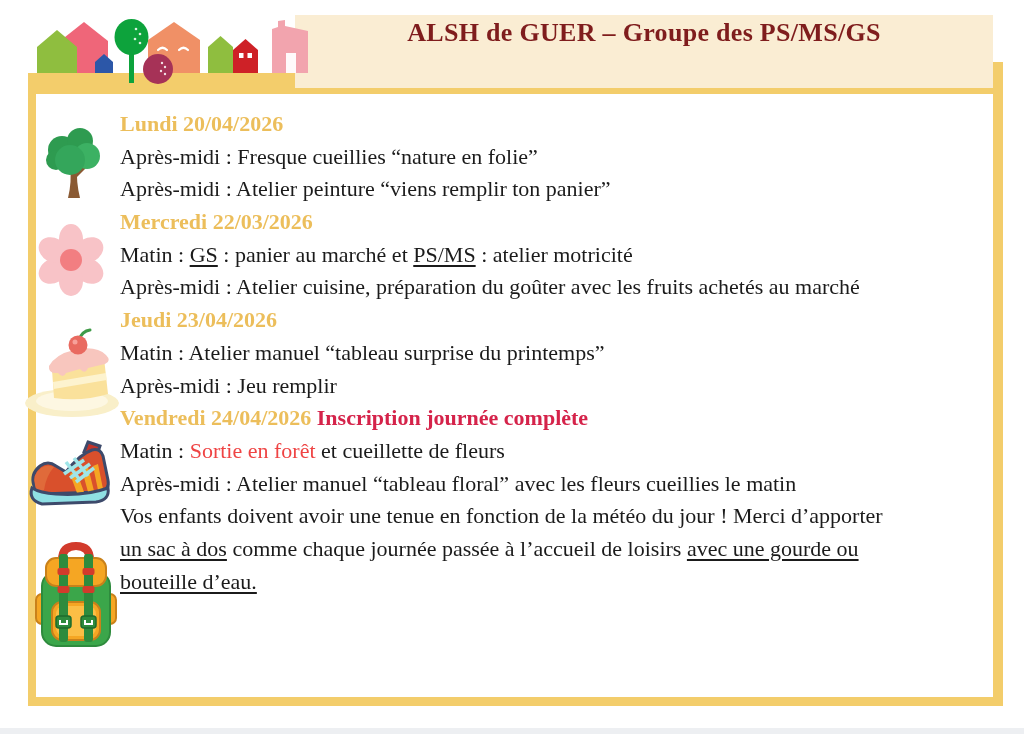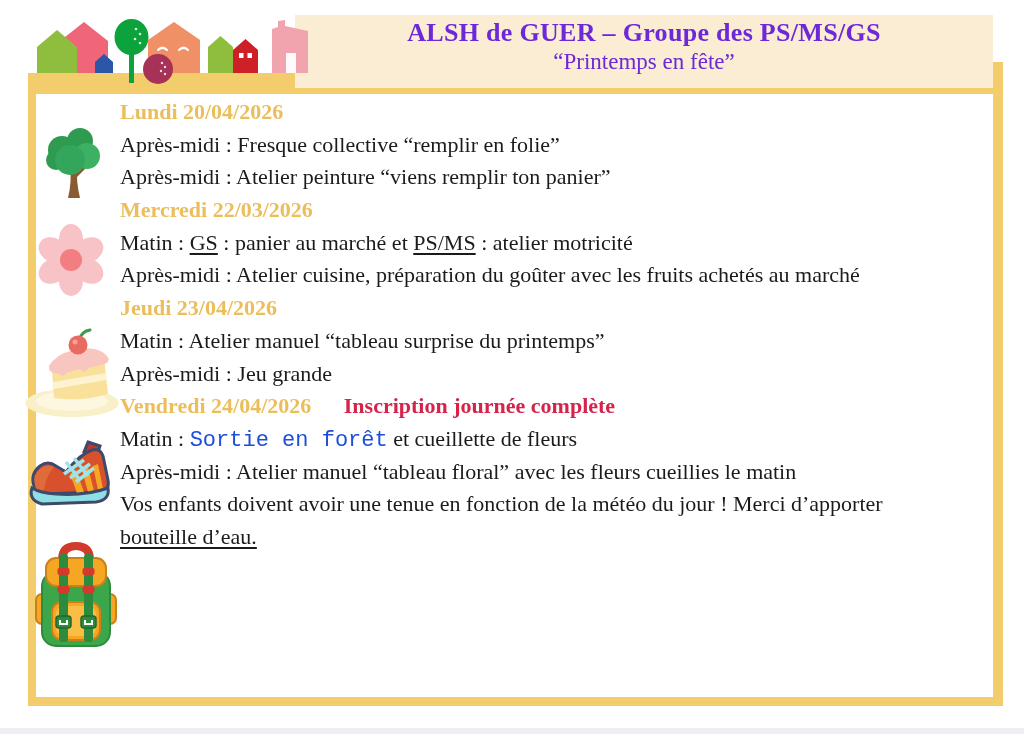--- a/index.html
+++ b/index.html
@@ -9,31 +9,31 @@
   }
   
   .band{position:absolute;left:28px;top:73px;width:975px;height:21px;background:#F3CD6B;z-index:1;}
   .bar{position:absolute;background:#F3CD6B;z-index:1;}
   .bar.left{left:28px;top:73px;width:8px;height:633px;}
   .bar.bottom{left:28px;top:697px;width:975px;height:9px;}
   .bar.right{left:993px;top:62px;width:10px;height:644px;}
   
   .header-box{
     position:absolute;left:295px;top:15px;width:698px;height:73px;
-    background:#FAEDD3;z-index:2;text-align:center;color:#6d28d9;
+    background:#FAEDD3;z-index:2;text-align:center;color:#7f1d1d;
   }
   .title{font-size:26px;font-weight:bold;margin-top:3px;letter-spacing:.3px;}
   .subtitle{font-size:23px;margin-top:1px;}
   .houses{position:absolute;left:28px;top:17px;z-index:3;}
   
-  .schedule{position:absolute;left:120px;top:96px;width:885px;z-index:4;}
+  .schedule{position:absolute;left:120px;top:108px;width:885px;z-index:4;}
   .line{height:32.7px;line-height:32.7px;white-space:nowrap;font-size:22px;color:#1B1B1B;}
   .c-gold{color:#ECBE5B;}
-  .c-red{color:#D5234A;margin-left:27px;}
-  .c-blue{color:#1d4ed8;font-family:Liberation Mono, monospace;}
+  .c-red{color:#D5234A;}
+  .c-blue{color:#ef4444;}
   .bold{font-weight:bold;}
   .u{text-decoration:underline;text-underline-offset:3px;text-decoration-thickness:1.5px;font-family:Liberation Serif, serif;}
   
   .icon{position:absolute;z-index:4;}
   .icon.tree{left:42px;top:126px;}
   .icon.flower{left:36px;top:224px;}
   .icon.cake{left:22px;top:328px;}
   .icon.sneaker{left:26px;top:436px;}
   .icon.backpack{left:34px;top:542px;}
   .page-edge{position:absolute;left:0;top:728px;width:1024px;height:6px;background:#EDEFF2;z-index:5;}
@@ -43,21 +43,20 @@
 
 <div class="page">
 
   <div class="band"></div>
   <div class="bar left"></div>
   <div class="bar bottom"></div>
   <div class="bar right"></div>
 
   <div class="header-box">
     <div class="title">ALSH de GUER – Groupe des PS/MS/GS</div>
-    <div class="subtitle">“Printemps en fête”</div>
   </div>
 
   <svg class="houses" width="285" height="78" viewBox="0 0 285 78">
     <polygon points="32,56 32,24 56,5 80,24 80,56" fill="#EF6679"></polygon>
     <polygon points="9,56 9,30 29,13 49,30 49,56" fill="#8FBE3F"></polygon>
     <polygon points="67,56 67,45 76,37 85,45 85,56" fill="#2C57A8"></polygon>
     <rect x="101" y="28" width="5" height="38" fill="#0DA33C"></rect>
     <ellipse cx="103.5" cy="20" rx="17" ry="18" fill="#0DA33C"></ellipse>
     <g fill="#ffffff" opacity="0.85">
       <circle cx="108" cy="12" r="1.3"></circle>
@@ -158,29 +157,30 @@
       <rect x="47" y="74" width="15" height="12" rx="3"></rect>
     </g>
     <g stroke="#ffffff" stroke-width="2" fill="none">
       <path d="M26 78 L26 82 L33 82 L33 78"></path>
       <path d="M51 78 L51 82 L58 82 L58 78"></path>
     </g>
   </svg>
 
   <div class="schedule">
       <div class="line"><span class="c-gold bold">Lundi 20/04/2026</span></div>
-      <div class="line"><span>Après-midi : Fresque collective “remplir en folie”</span></div>
+      <div class="line"><span>Après-midi : Fresque cueillies “nature en folie”</span></div>
       <div class="line"><span>Après-midi : Atelier peinture “viens remplir ton panier”</span></div>
       <div class="line"><span class="c-gold bold">Mercredi 22/03/2026</span></div>
       <div class="line"><span>Matin : </span><span class="u">GS</span><span> : panier au marché et </span><span class="u">PS/MS</span><span> : atelier motricité</span></div>
       <div class="line"><span>Après-midi : Atelier cuisine, préparation du goûter avec les fruits achetés au marché</span></div>
       <div class="line"><span class="c-gold bold">Jeudi 23/04/2026</span></div>
       <div class="line"><span>Matin : Atelier manuel “tableau surprise du printemps”</span></div>
-      <div class="line"><span>Après-midi : Jeu grande</span></div>
+      <div class="line"><span>Après-midi : Jeu remplir</span></div>
       <div class="line"><span class="c-gold bold">Vendredi 24/04/2026 </span><span class="c-red bold">Inscription journée complète</span></div>
       <div class="line"><span>Matin : </span><span class="c-blue">Sortie en forêt</span><span> et cueillette de fleurs</span></div>
       <div class="line"><span>Après-midi : Atelier manuel “tableau floral” avec les fleurs cueillies le matin</span></div>
       <div class="line"><span>Vos enfants doivent avoir une tenue en fonction de la météo du jour ! Merci d’apporter</span></div>
+      <div class="line"><span class="u">un sac à dos</span><span> comme chaque journée passée à l’accueil de loisirs </span><span class="u">avec une gourde ou</span></div>
       <div class="line"><span class="u">bouteille d’eau.</span></div>
     </div>
 
   <div class="page-edge"></div>
 </div>
 
 </body></html>

